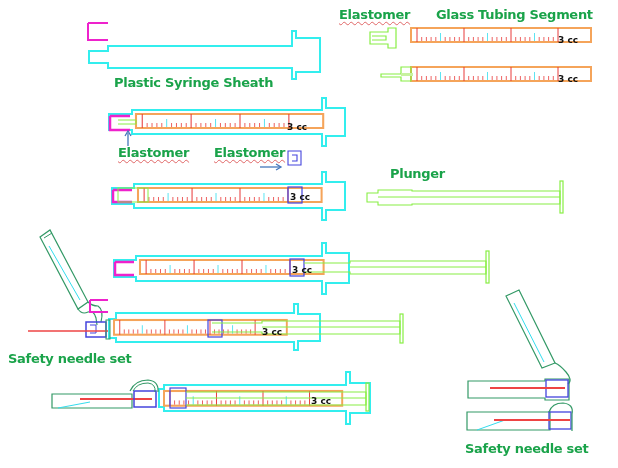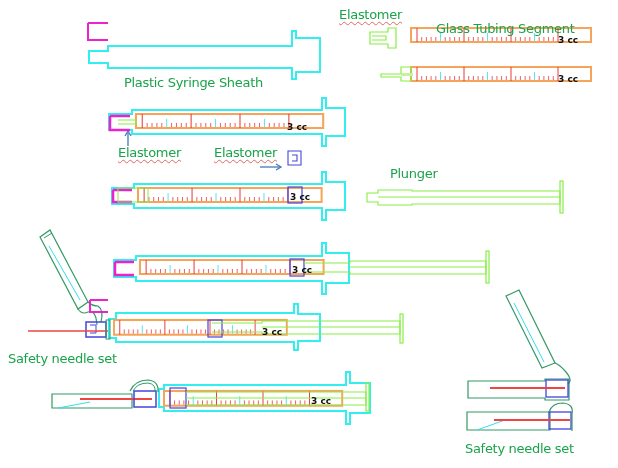--- a/index.html
+++ b/index.html
@@ -1,18 +1,18 @@
 <!DOCTYPE html>
 <html><head>
 <meta charset="utf-8">
 <style>
   html, body { margin: 0; padding: 0; background: #ffffff; }
   body { width: 618px; height: 468px; overflow: hidden; position: relative; font-family: "Liberation Sans", sans-serif; }
   #canvas { position: absolute; left: 0; top: 0; width: 618px; height: 468px; }
-  .lbl { position: absolute; color: #1aa34a; font-weight: normal; font-size: 13px; white-space: nowrap; font-family: "DejaVu Sans", sans-serif; letter-spacing: -0.3px; }
+  .lbl { position: absolute; color: #1aa34a; font-weight: bold; font-size: 13px; white-space: nowrap; font-family: "DejaVu Sans", sans-serif; letter-spacing: -0.3px; }
   .lbl.ul { text-decoration: underline wavy #e06666; text-decoration-thickness: 1px; text-underline-offset: 2px; }
   svg text.cc { font-family: "DejaVu Sans", sans-serif; font-weight: bold; font-size: 9px; fill: #111; }
 </style>
 </head>
 <body>
 
 <svg id="canvas" viewBox="0 0 618 468" xmlns="http://www.w3.org/2000/svg">
   <defs>
 
     <g id="glass-tube">
@@ -167,20 +167,20 @@
 
   <text class="cc" x="558" y="43">3 cc</text>
   <text class="cc" x="558" y="82">3 cc</text>
   <text class="cc" x="287" y="130">3 cc</text>
   <text class="cc" x="290" y="200">3 cc</text>
   <text class="cc" x="292" y="273">3 cc</text>
   <text class="cc" x="262" y="335">3 cc</text>
   <text class="cc" x="311" y="404">3 cc</text>
 </svg>
 
-<div class="lbl" style="left:124px; top:75px;">Plastic Syringe Sheath</div>
+<div class="lbl" style="left:114px; top:75px;">Plastic Syringe Sheath</div>
 <div class="lbl ul" style="left:339px; top:7px;">Elastomer</div>
-<div class="lbl" style="left:436px; top:21px;">Glass Tubing Segment</div>
+<div class="lbl" style="left:436px; top:7px;">Glass Tubing Segment</div>
 <div class="lbl ul" style="left:118px; top:145px;">Elastomer</div>
 <div class="lbl ul" style="left:214px; top:145px;">Elastomer</div>
 <div class="lbl" style="left:390px; top:166px;">Plunger</div>
 <div class="lbl" style="left:8px; top:351px;">Safety needle set</div>
 <div class="lbl" style="left:465px; top:441px;">Safety needle set</div>
 
 </body></html>

